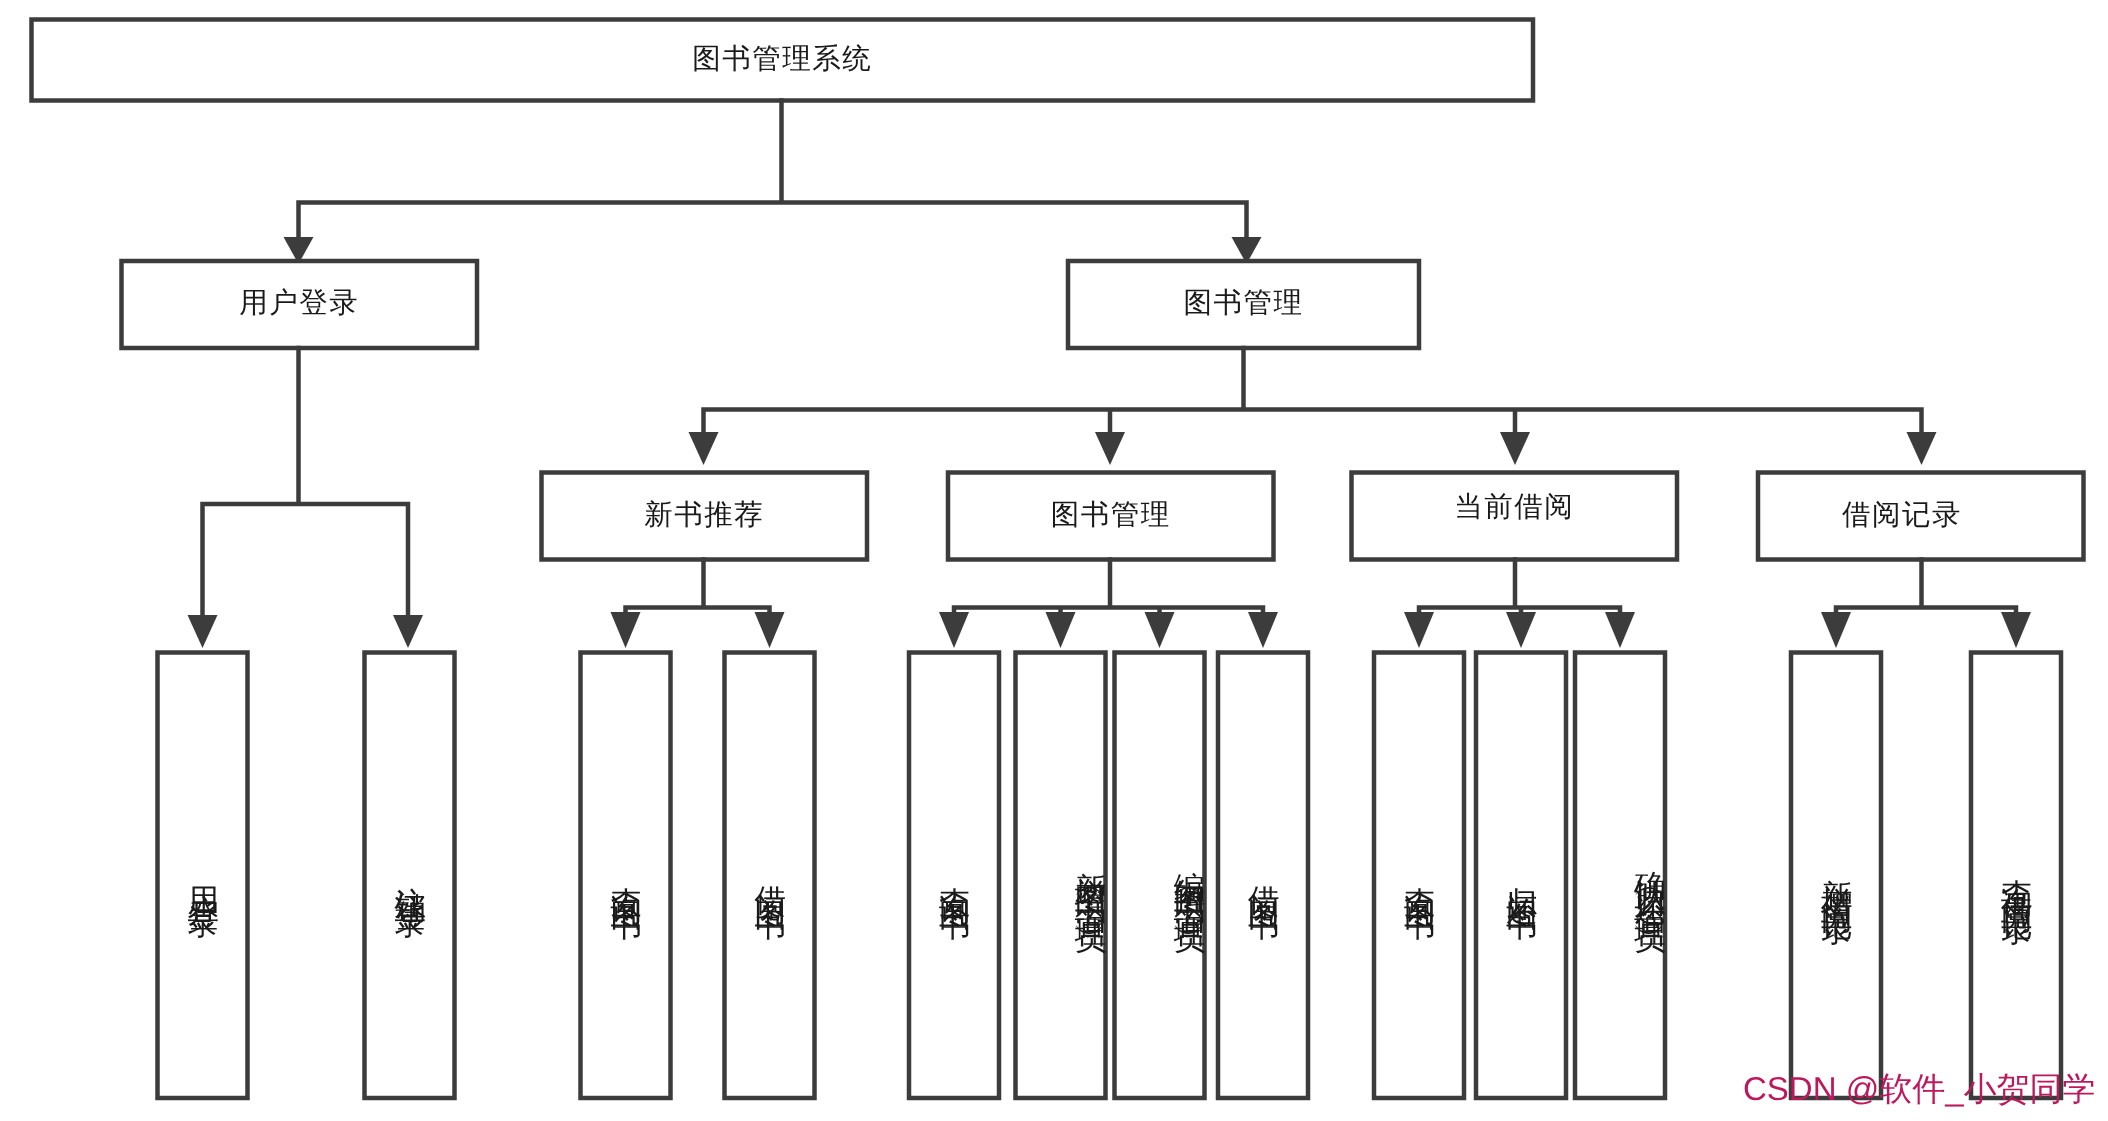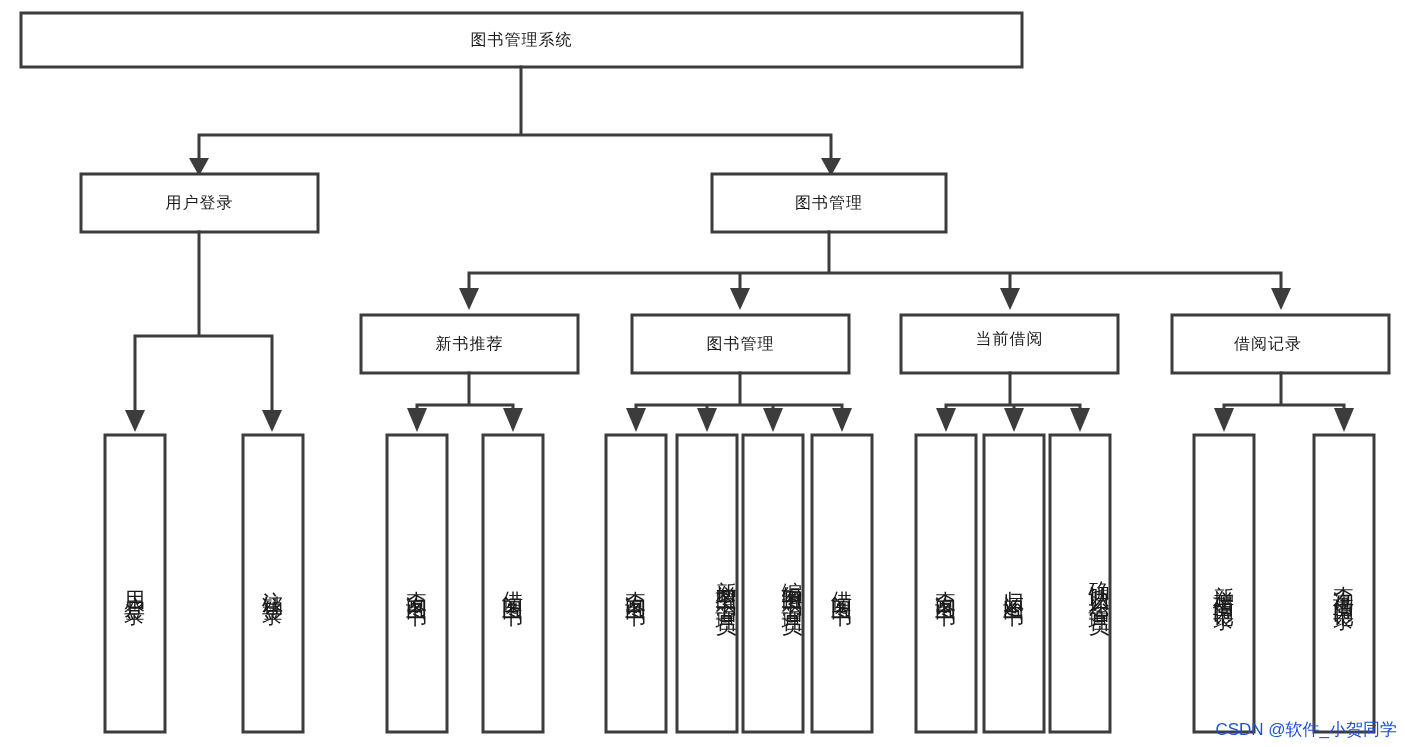--- a/index.html
+++ b/index.html
@@ -43,21 +43,21 @@
   .arrow-head {
     fill: #3c3c3c;
     stroke: none;
   }
   .node-label {
     position: absolute;
     display: flex;
     align-items: center;
     justify-content: center;
     color: #1a1a1a;
-    font-size: 16px;
+    font-size: 19px;
     font-family: "Liberation Sans", "DejaVu Sans", sans-serif;
     letter-spacing: 1px;
     white-space: nowrap;
     pointer-events: none;
     line-height: 1.1;
   }
   .leaf-label {
     position: absolute;
     display: flex;
     align-items: center;
@@ -72,22 +72,22 @@
     pointer-events: none;
     text-align: center;
   }
   .leaf-label.tall {
     font-size: 21px;
   }
   #watermark {
     position: absolute;
     right: 8px;
     bottom: 6px;
-    font-size: 17px;
-    color: #1d4ed8;
+    font-size: 22px;
+    color: #be185d;
     font-family: "Liberation Sans", "DejaVu Sans", sans-serif;
     white-space: nowrap;
     pointer-events: none;
   }
 </style>
 </head>
 <body>
 
 <div id="diagram-root">
 

